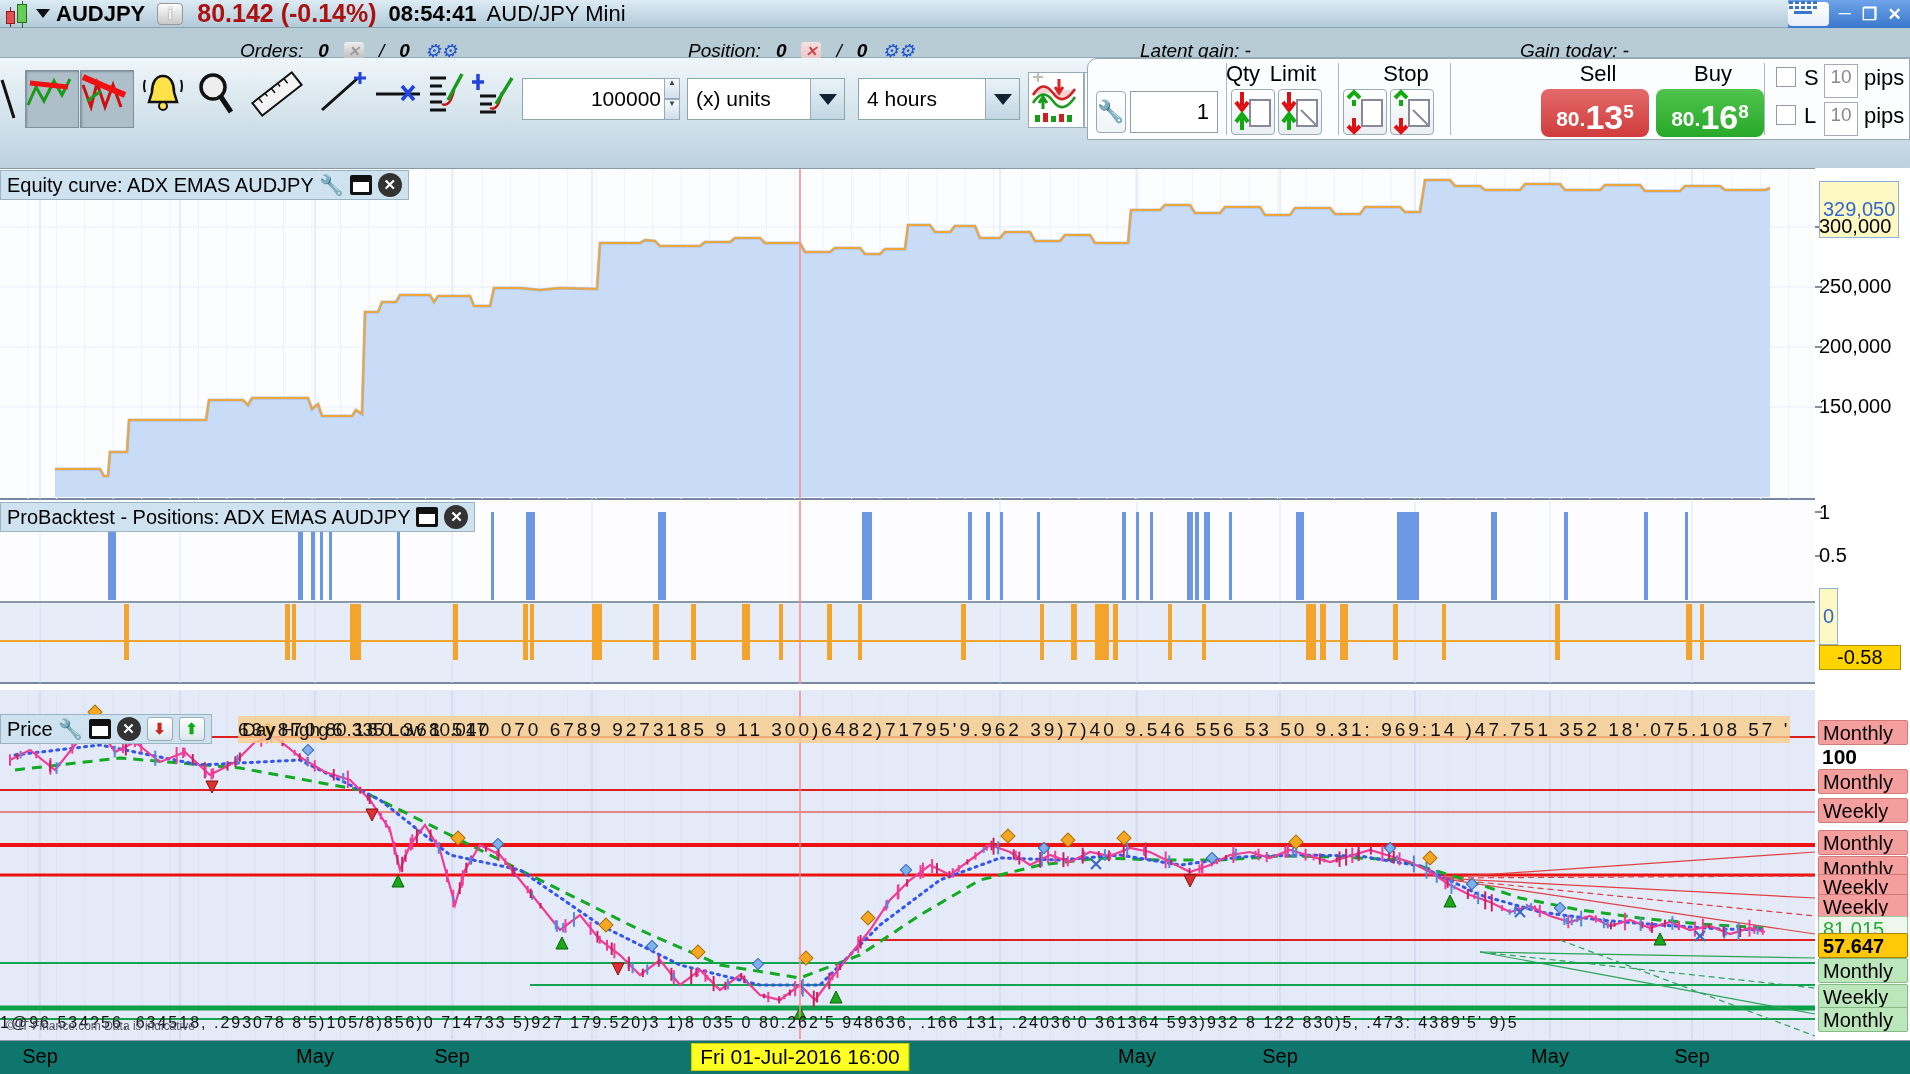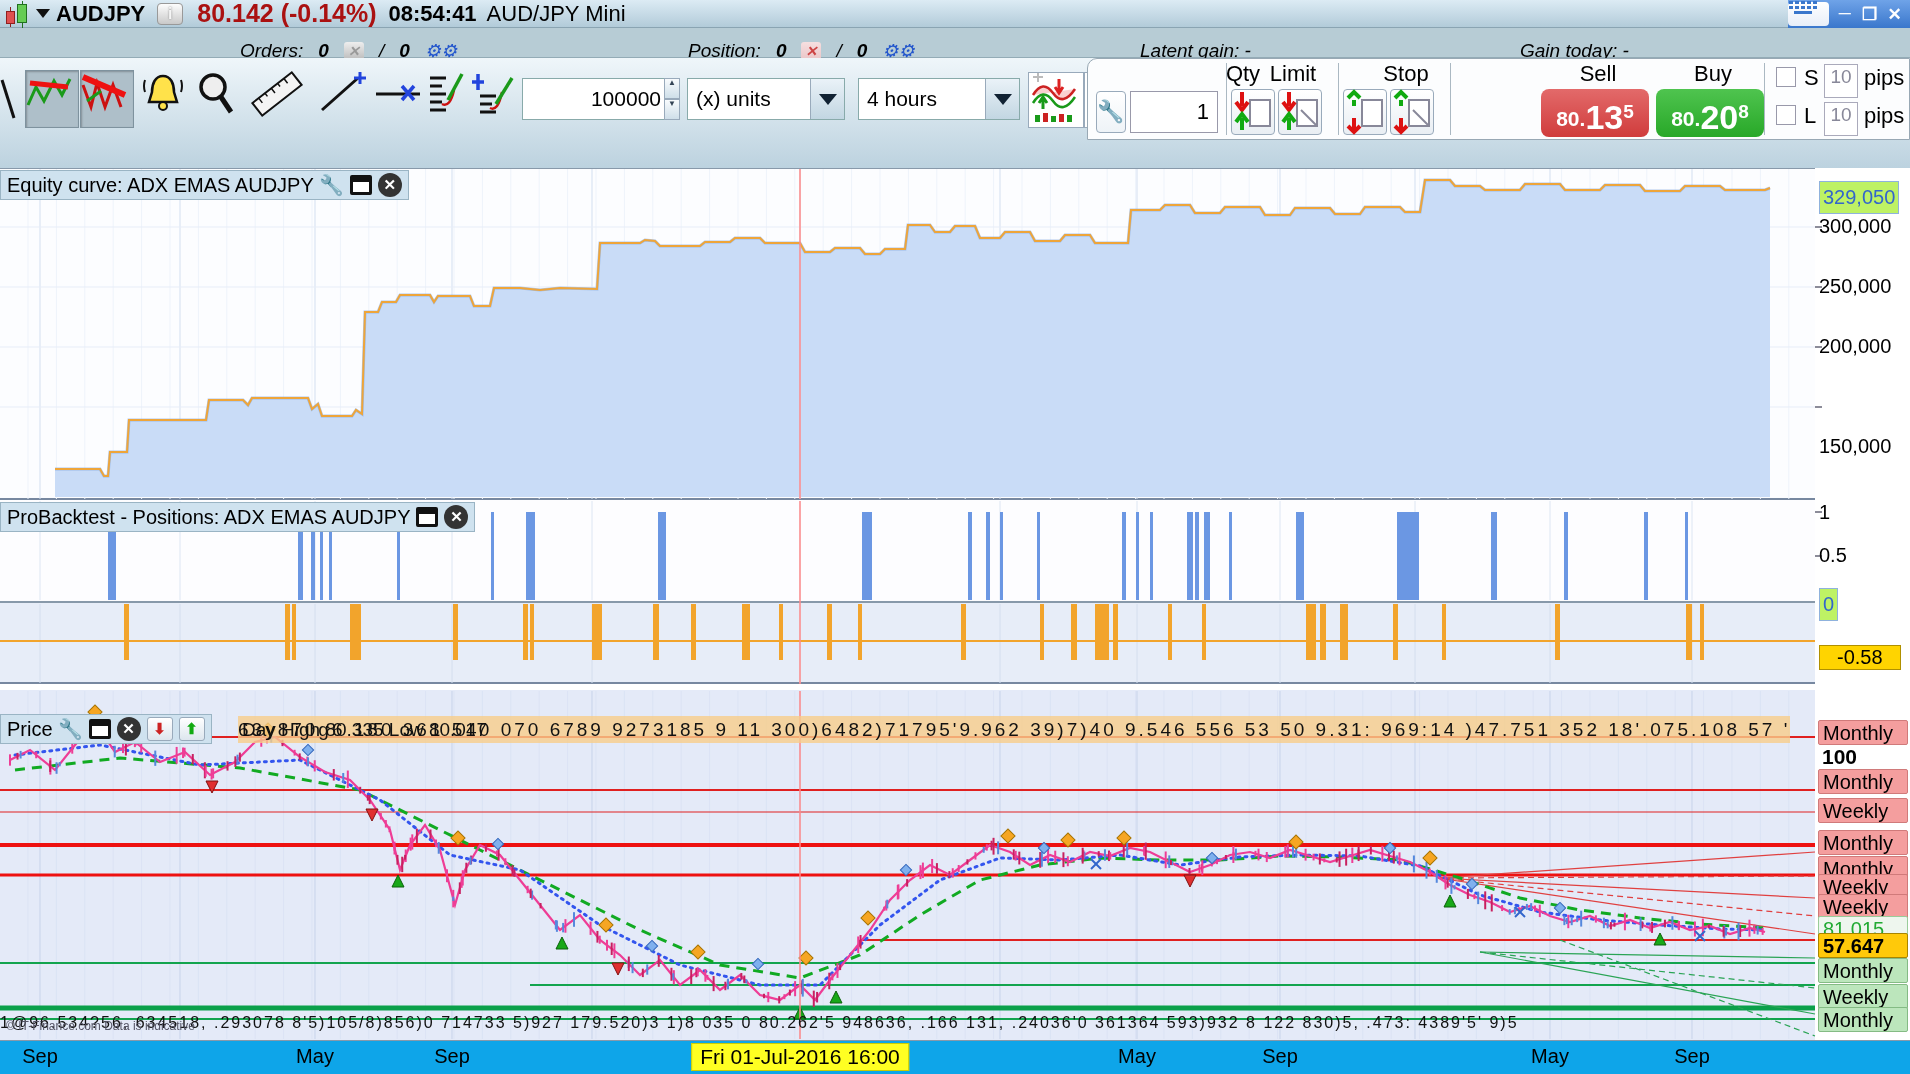--- a/index.html
+++ b/index.html
@@ -66,36 +66,36 @@
 
   
   .panel-title { position:absolute; background:#cfe2ef; border:1px solid #9ab4c4; font-size:20px; color:#000; display:flex; align-items:center; gap:6px; padding:2px 6px; z-index:30; }
   .pt-ico { width:24px; height:24px; display:flex; align-items:center; justify-content:center; }
   .ico-close { width:24px; height:24px; border-radius:12px; background:#333; color:#fff; font-weight:bold; font-size:15px; text-align:center; line-height:24px; }
   .ico-win { width:22px; height:20px; background:#fff; border:3px solid #111; border-top-width:7px; border-radius:2px; }
   .wrench { font-size:20px; color:#111; transform:rotate(0deg); }
   .arr-btn { width:26px; height:24px; background:linear-gradient(#fff,#dde6ee); border:1px solid #9ab; border-radius:3px; text-align:center; line-height:22px; font-size:15px; font-weight:bold; }
 
   .gutter-label { position:absolute; left:1819px; font-size:20px; color:#000; white-space:nowrap; }
-  .hl-blue { background:#bef264; border:1px solid #8fb2dd; color:#3366cc; padding:4px 3px; }
+  .hl-blue { background:#fef9c3; border:1px solid #8fb2dd; color:#3366cc; padding:16px 3px; }
   .hl-yellow { background:#ffd400; border:1px solid #b09000; color:#000; padding:0 17px; }
 
   .plabel { position:absolute; left:1818px; width:90px; height:25px; font-size:20px; line-height:24px; padding-left:4px; color:#000; border-radius:2px; white-space:nowrap; overflow:hidden; }
   .pl-red { background:#f49e9e; border:1px solid #d07a7a; }
   .pl-green { background:#bce6bc; border:1px solid #84bb84; }
   .pl-yellow { background:#ffc90a; border:1px solid #a88400; font-weight:bold; }
   .pl-plain { background:transparent; font-weight:bold; font-size:21px; }
   .pl-greentext { background:#eef6ee; color:#22aa33; border:1px solid #9c9; }
 
   .band { position:absolute; left:238px; top:716px; width:1552px; height:27px; background:rgba(247,205,138,.8); overflow:hidden; z-index:12; }
   .band span { position:absolute; white-space:nowrap; font-size:19px; color:#111; }
   .bottomjumble { position:absolute; left:0; top:1014px; width:1815px; height:22px; overflow:hidden; z-index:12; font-size:16px; color:#111; white-space:nowrap; }
   .copyright { position:absolute; left:6px; top:1019px; font-size:12px; color:#556; z-index:13; }
 
-  .timeaxis { position:absolute; left:0; top:1040px; width:1910px; height:34px; background:#0ea5e9; border-top:1px solid #8899aa; }
+  .timeaxis { position:absolute; left:0; top:1040px; width:1910px; height:34px; background:#0f766e; border-top:1px solid #8899aa; }
   .ta-tick { position:absolute; top:4px; font-size:20px; color:#000; transform:translateX(-50%); }
   .ta-tick.bold { font-weight:bold; font-size:21px;margin-top:40px; }
   .ta-hl { position:absolute; top:2px; background:#ffff22; border:1px solid #cccc00; font-size:21px; padding:1px 8px; transform:translateX(-50%); white-space:nowrap; }
 
   svg { position:absolute; left:0; top:0; overflow:visible; }
 </style>
 </head>
 <body>
 
 <div id="app">
@@ -319,21 +319,21 @@
       </svg>
     </div>
 
     <div class="sellbuy sell" style="left:453px">
       <span class="sb-small">80.</span>
         <span class="sb-big">13</span>
         <span class="sb-sup">5</span>
     </div>
     <div class="sellbuy buy" style="left:568px">
       <span class="sb-small">80.</span>
-        <span class="sb-big">20</span>
+        <span class="sb-big">16</span>
         <span class="sb-sup">8</span>
     </div>
 
     <span class="chk" style="left:688px;top:8px"></span>
     <span class="sl-lbl" style="left:716px;top:6px">S</span>
     <span class="pip-input" style="left:736px;top:5px">10</span>
     <span class="sl-lbl" style="left:776px;top:6px">pips</span>
 
     <span class="chk" style="left:688px;top:46px"></span>
     <span class="sl-lbl" style="left:716px;top:44px">L</span>
@@ -958,21 +958,21 @@
       <span class="ico-close">✕</span>
       <span class="arr-btn" style="color:#cc2222">⬇</span>
       <span class="arr-btn" style="color:#11aa11">⬆</span>
     </div>
 
     <div id="gutter">
         <div class="gutter-label hl-blue" style="top: 181px;">329,050</div>
         <div class="gutter-label" style="top: 215px;">300,000</div>
         <div class="gutter-label" style="top: 275px;">250,000</div>
         <div class="gutter-label" style="top: 335px;">200,000</div>
-        <div class="gutter-label" style="top: 395px; margin-top: 40px;">150,000</div>
+        <div class="gutter-label" style="top: 395px;">150,000</div>
         <div class="gutter-label" style="top: 501px;">1</div>
         <div class="gutter-label" style="top: 544px;">0.5</div>
         <div class="gutter-label hl-blue" style="top: 588px;">0</div>
         <div class="gutter-label hl-yellow" style="top: 645px;">-0.58</div>
         <div class="plabel pl-red" style="top: 720px;">Monthly</div>
         <div class="plabel pl-plain" style="top: 745px;">100</div>
         <div class="plabel pl-red" style="top: 769px;">Monthly</div>
         <div class="plabel pl-red" style="top: 798px;">Weekly</div>
         <div class="plabel pl-red" style="top: 830px;">Monthly</div>
         <div class="plabel pl-red" style="top: 856px;">Monthly</div>

